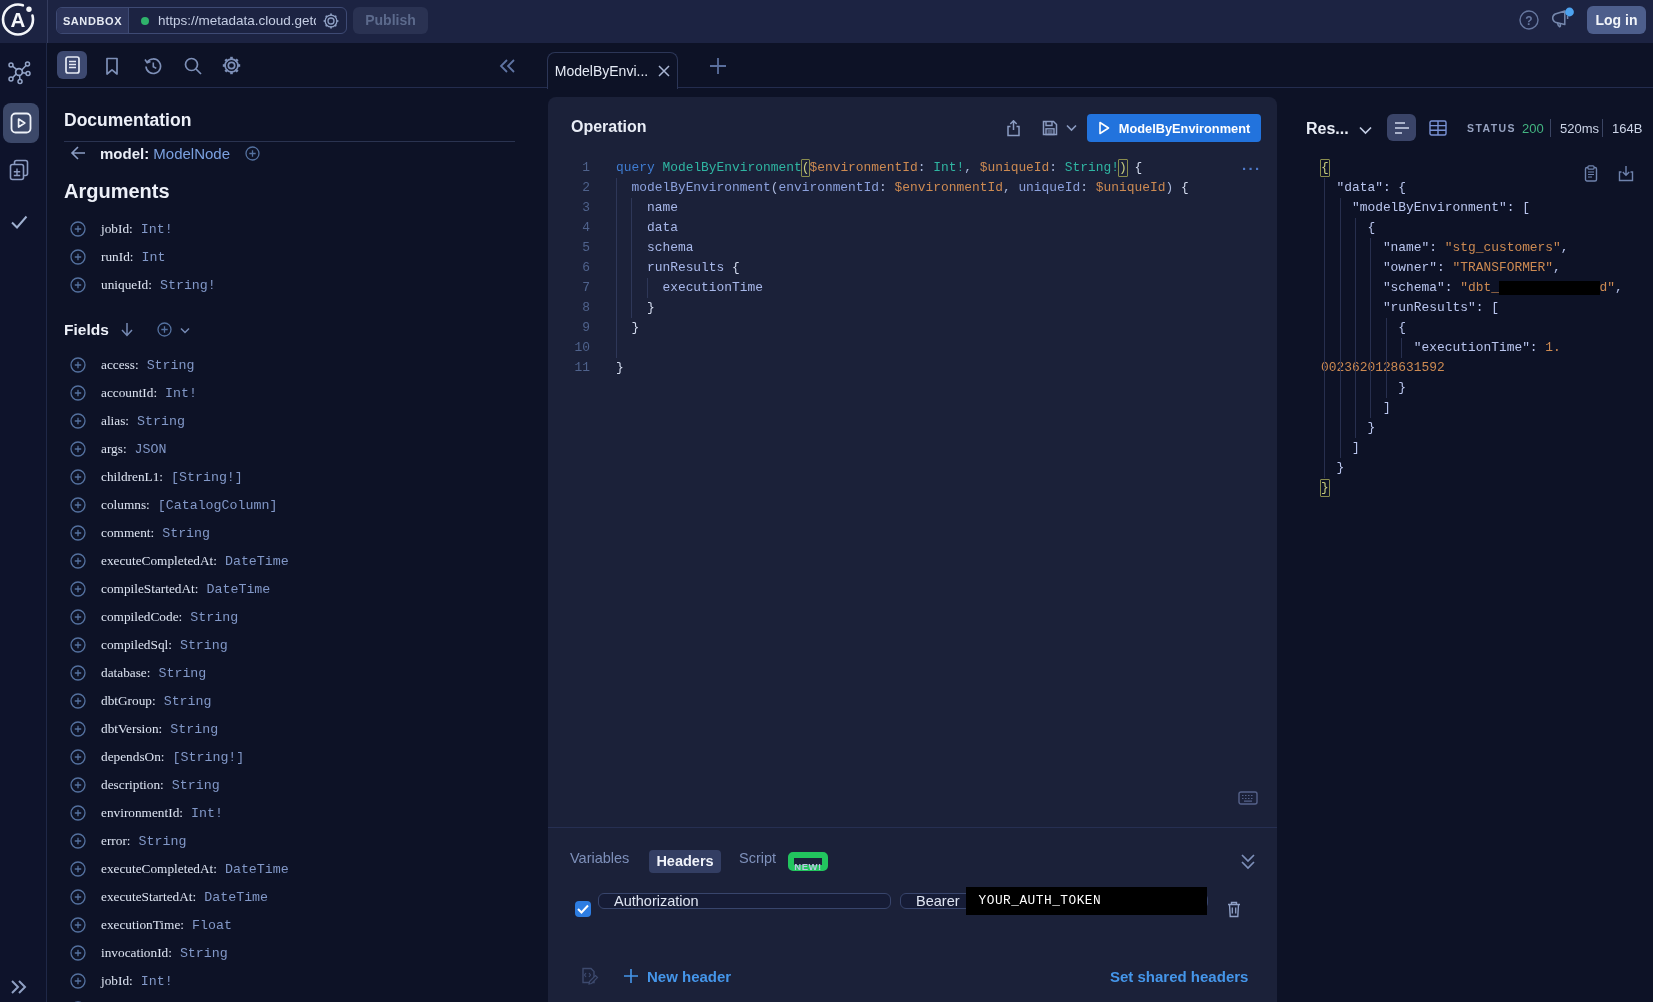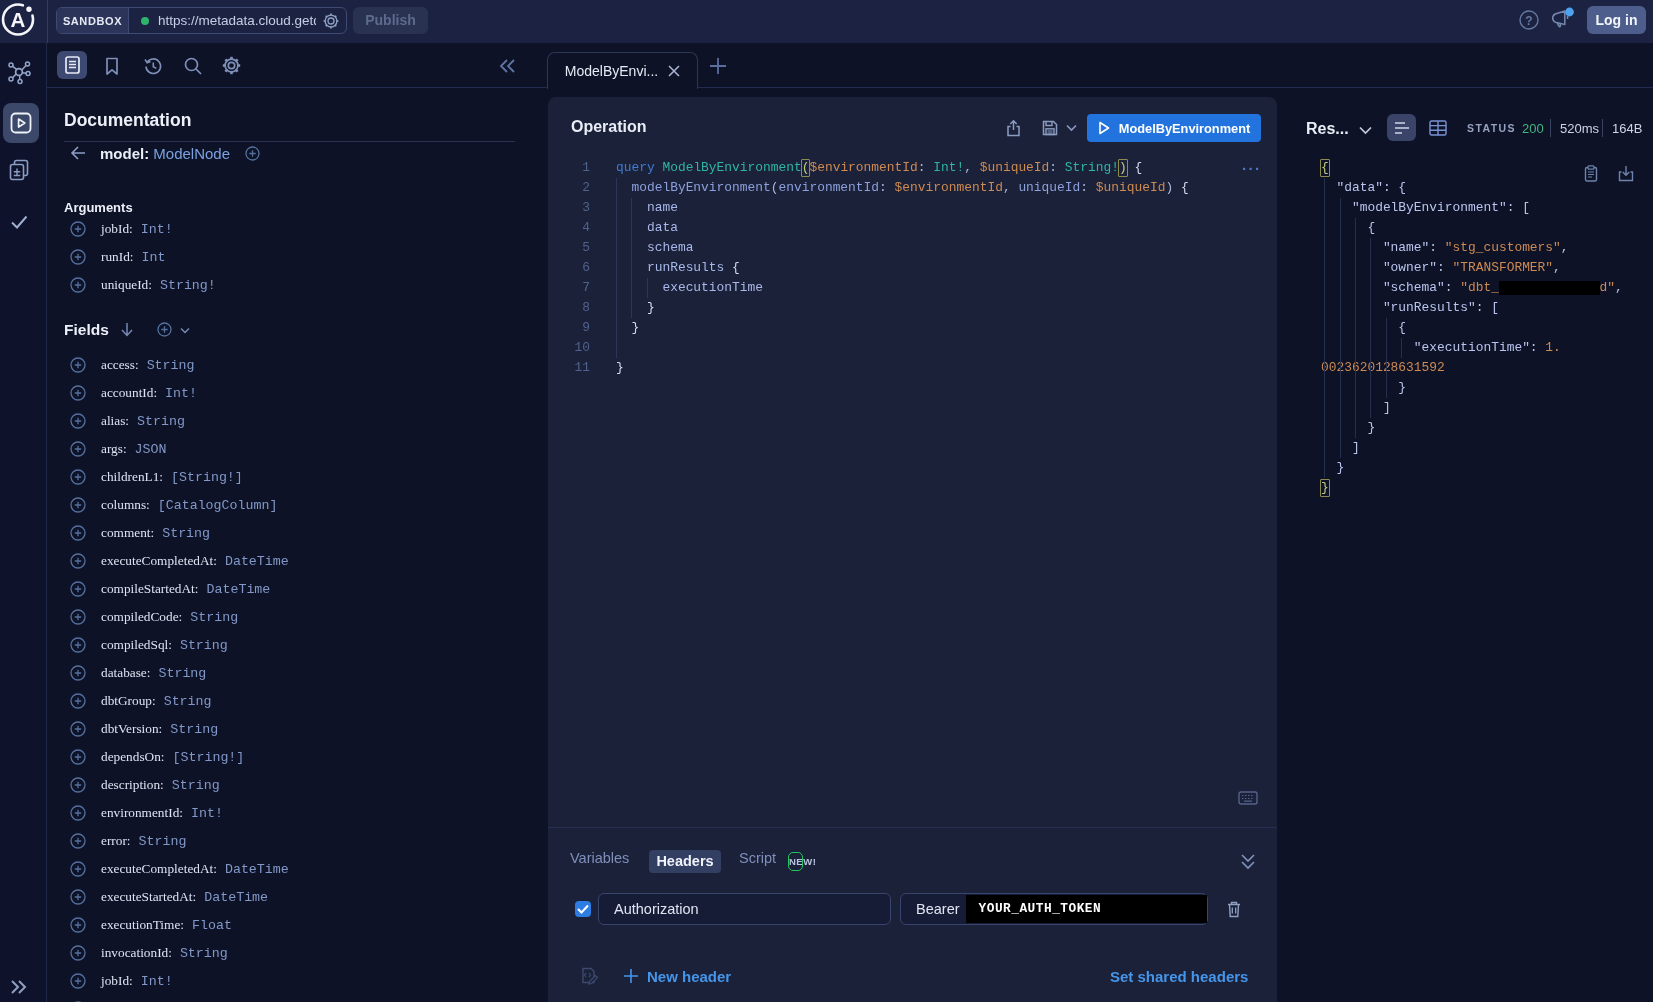--- a/index.html
+++ b/index.html
@@ -11,39 +11,39 @@
 #sandboxlbl{background:#2c345a;border-right:1px solid #3e4a74;border-radius:5px 0 0 5px;color:#e7ebf4;font-size:11px;font-weight:bold;letter-spacing:.6px;width:72px;display:flex;align-items:center;justify-content:center}
 #urlbody{display:flex;align-items:center;padding:0 6px 0 12px;width:217px}
 #urldot{width:8px;height:8px;border-radius:50%;background:#2fb36b;margin-right:9px;flex:none}
 #urltext{color:#c5cee4;font-size:13.5px;white-space:nowrap;overflow:hidden;width:158px}
 #publish{position:absolute;left:353px;top:7px;width:75px;height:27px;background:#2a3252;border-radius:6px;color:#5c6a8c;font-size:14px;font-weight:bold;text-align:center;line-height:27px}
 #login{position:absolute;left:1587px;top:6px;width:59px;height:28px;background:#4d5e8c;border-radius:6px;color:#f2f5fa;font-size:14px;font-weight:bold;text-align:center;line-height:28px}
 #rail{position:absolute;left:0;top:43px;width:47px;height:959px;background:#0e132b;border-right:1px solid #1f2847}
 .railsel{position:absolute;left:3px;top:60px;width:36px;height:40px;background:#3c4869;border-radius:8px}
 #toolbar{position:absolute;left:47px;top:43px;width:1606px;height:45px;background:#0d1226;border-bottom:1px solid #232c4e}
 #docsel{position:absolute;left:10px;top:8px;width:30px;height:28px;background:#3d4970;border-radius:6px}
-#tab{position:absolute;left:500px;top:9px;width:151px;height:37px;background:#0d1226;border:1px solid #2c3657;border-bottom:none;border-radius:8px 8px 0 0;z-index:3;color:#e5eaf5;font-size:14px;display:flex;align-items:center;justify-content:center}
+#tab{position:absolute;left:500px;top:9px;width:131px;height:37px;background:#0d1226;border:1px solid #2c3657;border-bottom:none;border-radius:8px 8px 0 0;z-index:3;color:#e5eaf5;font-size:14px;display:flex;align-items:center;justify-content:center}
 .dochead{position:absolute;left:64px;color:#edf0f8;font-weight:bold}
 .frow{position:absolute;left:70px;height:28px;display:flex;align-items:center}
 .frow svg{margin-right:15px;flex:none}
 .fn{font-family:Liberation Serif, serif;font-size:13.3px;color:#dde4f2;white-space:pre}
 .ft{font-family:"Liberation Mono",monospace;font-size:13.3px;color:#8298c8;white-space:pre}
 #oppanel{position:absolute;left:548px;top:97px;width:729px;height:905px;background:#1b2139;border-radius:8px 8px 0 0}
 #runbtn{position:absolute;left:539px;top:17px;width:174px;height:28px;background:#2273dd;border-radius:4px;color:#fff;font-size:12.8px;font-weight:bold;display:flex;align-items:center;justify-content:center}
 .cl{position:absolute;width:700px;height:20px;line-height:20px;font-family:"Liberation Mono",monospace;font-size:12.9px;white-space:pre}
 .lnum{position:absolute;left:0;width:42px;text-align:right;color:#4f628c}
 .ct{position:absolute;left:68px}
 .k{color:#3f7cd1}.tn{color:#2fb5a2}.vr{color:#cd8a52}.pu{color:#a9b7da}
 .fd{color:#a8b8ea}.f2{color:#8ba0dc}.bk{color:#c6cb7f}.br{color:#d3dbee}
 .ig{position:absolute;width:1px;background:#2e3758}
 .bbox{position:absolute;width:9.7px;height:18px;border:1px solid #8a8d4e;border-radius:1px}
 .tabtxt{position:absolute;top:753px;color:#7e90ba;font-size:14.5px}
 #hdrsel{position:absolute;left:101px;top:753px;width:72px;height:23px;background:#333e63;border-radius:4px;color:#f0f3fa;font-weight:bold;font-size:14.5px;text-align:center;line-height:23px}
-#newbadge{position:absolute;left:240px;top:755px;width:15px;height:19px;border:1px solid #22c55e;border-radius:5px;color:#b9c4e0;font-size:9.5px;font-weight:bold;letter-spacing:.5px;text-align:center;line-height:18px}
-.hinput{position:absolute;top:796px;height:32px;border:1px solid #38456c;border-radius:6px;background:#161c36;color:#dfe5f2;font-size:14.5px;display:flex;align-items:center;padding-left:15px}
+#newbadge{position:absolute;left:240px;top:755px;width:40px;height:19px;border:6px solid #22c55e;border-radius:5px;color:#b9c4e0;font-size:9.5px;font-weight:bold;letter-spacing:.5px;text-align:center;line-height:18px}
+.hinput{position:absolute;top:796px;height:16px;border:1px solid #38456c;border-radius:6px;background:#161c36;color:#dfe5f2;font-size:14.5px;display:flex;align-items:center;padding-left:15px}
 .blue{color:#4596ea;font-weight:bold;font-size:15px}
 .rl{position:absolute;left:1321px;width:332px;height:20px;line-height:20px;font-family:"Liberation Mono",monospace;font-size:12.9px;white-space:pre;color:#b9c5ee}
 .ov{color:#cd8a52}
 .rig{position:absolute;width:1px;background:#272f4e}
 </style></head><body>
 <div id="topbar">
 <div class="abs" style="left:0px;top:0px">
       <svg width="40" height="40" viewBox="0 0 40 40">
         <circle cx="18" cy="19.5" r="15" fill="none" stroke="#f4f6fa" stroke-width="2.6" stroke-dasharray="79.8 14.4" stroke-dashoffset="4.6" stroke-linecap="round"></circle>
         <circle cx="29" cy="9.3" r="2.7" fill="#f4f6fa"></circle>
@@ -192,21 +192,21 @@
       <path d="M8 1 L2 7 L8 13 M2 7 H15" fill="none" stroke="#8b9dc4" stroke-width="1.6"></path>
     </svg>
   </div>
 <div class="abs" style="left:100px;top:145px;font-size:15px"><span style="color:#e9edf6;font-weight:bold">model:</span><span style="color:#7ba1e0"> ModelNode</span></div>
 <div class="abs" style="left:244.5px;top:145.5px">
     <svg width="15" height="15" viewBox="0 0 15 15">
       <circle cx="7.5" cy="7.5" r="6.5" fill="none" stroke="#54719f" stroke-width="1.3"></circle>
       <path d="M4.3 7.5H10.7M7.5 4.3V10.7" stroke="#54719f" stroke-width="1.3"></path>
     </svg>
   </div>
-<div class="dochead" style="top:200px;font-size:13px">Arguments</div>
+<div class="dochead" style="top:180px;font-size:20px">Arguments</div>
 <div class="frow" style="top:215px">
     <svg width="16" height="16" viewBox="0 0 16 16"></svg>
     <span class="fn">jobId:</span>
     <span class="ft"> Int!</span>
   </div>
 <div class="abs" style="left:70.0px;top:221.0px">
     <svg width="16" height="16" viewBox="0 0 16 16">
       <circle cx="8.0" cy="8.0" r="7.0" fill="none" stroke="#54719f" stroke-width="1.3"></circle>
       <path d="M4.8 8.0H11.2M8.0 4.8V11.2" stroke="#54719f" stroke-width="1.3"></path>
     </svg>
@@ -573,21 +573,21 @@
       <svg width="16" height="17" viewBox="0 0 16 17">
         <path d="M2 2 L8 8 L14 2 M2 9 L8 15 L14 9" fill="none" stroke="#7e90ba" stroke-width="1.7"></path>
       </svg>
     </div>
 <div class="abs" style="left:27px;top:804px;width:16px;height:16px;background:#2d7de2;border-radius:4px">
       <svg width="16" height="16" viewBox="0 0 16 16">
         <path d="M3 8 L6.5 11.5 L13 4.5" fill="none" stroke="#fff" stroke-width="2"></path>
       </svg>
     </div>
 <div class="hinput" style="left:50px;width:293px">Authorization</div>
-<div class="hinput" style="left:352px;width:308px">Bearer <span style="display:inline-block;background:#000;color:#fff;font-family:'Liberation Mono',monospace;font-size:12.8px;font-weight:bold;letter-spacing:.5px;padding:6px 0 6px 13px;margin-left:6px;width:248px;height:28px">YOUR_AUTH_TOKEN</span></div>
+<div class="hinput" style="left:352px;width:308px">Bearer <span style="display:inline-block;background:#000;color:#fff;font-family:'Liberation Mono',monospace;font-size:12.8px;font-weight:normal;letter-spacing:.5px;padding:6px 0 6px 13px;margin-left:6px;width:248px;height:28px">YOUR_AUTH_TOKEN</span></div>
 <div class="abs" style="left:679px;top:804px">
       <svg width="14" height="17" viewBox="0 0 14 17">
         <path d="M1 3.5 H13 M4.5 3.5 V1.5 H9.5 V3.5 M2.5 3.5 L3.2 15.5 H10.8 L11.5 3.5" fill="none" stroke="#8fa0c6" stroke-width="1.4"></path>
         <path d="M5.3 6.5 V12.5 M8.7 6.5 V12.5" stroke="#8fa0c6" stroke-width="1.3"></path>
       </svg>
     </div>
 <div class="abs" style="left:33px;top:870px">
       <svg width="18" height="18" viewBox="0 0 18 18">
         <path d="M2 1.5 H10 L13 4.5 V15.5 H2 Z" fill="none" stroke="#3d4a6e" stroke-width="1.4"></path>
         <path d="M5 6 L3.5 8 L5 10 M8 6 L9.5 8 L8 10" fill="none" stroke="#3d4a6e" stroke-width="1.2"></path>

